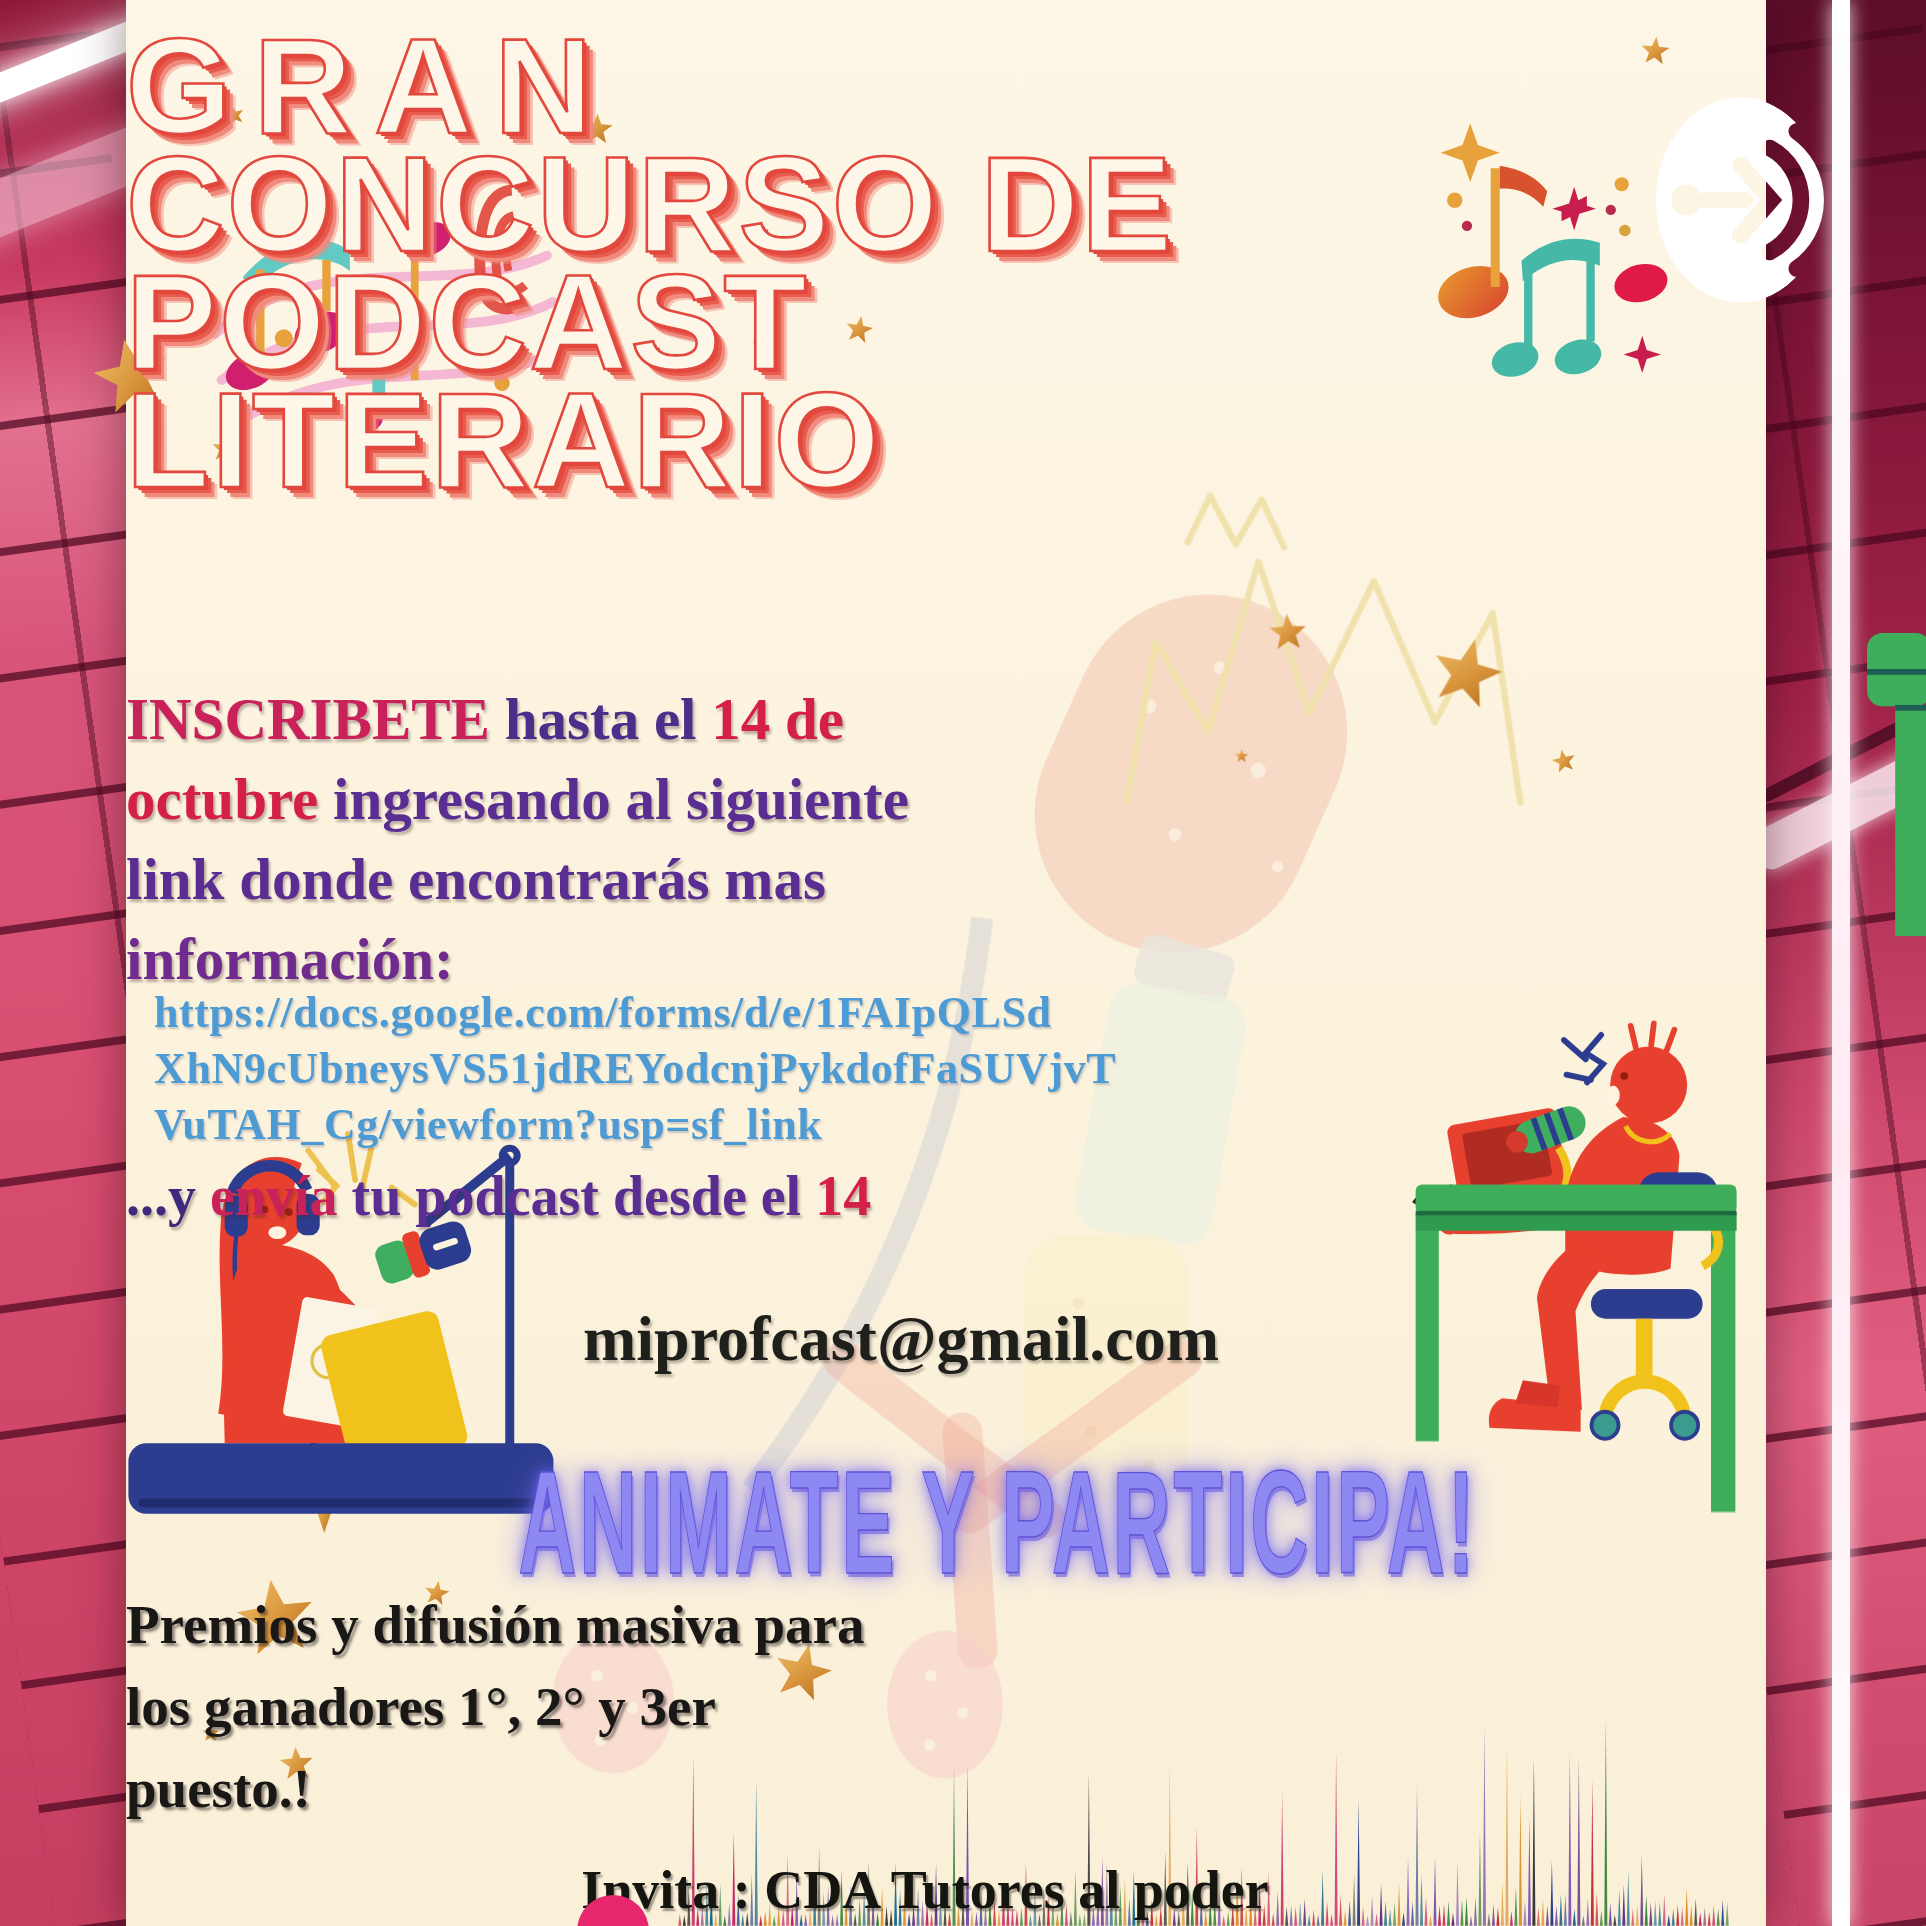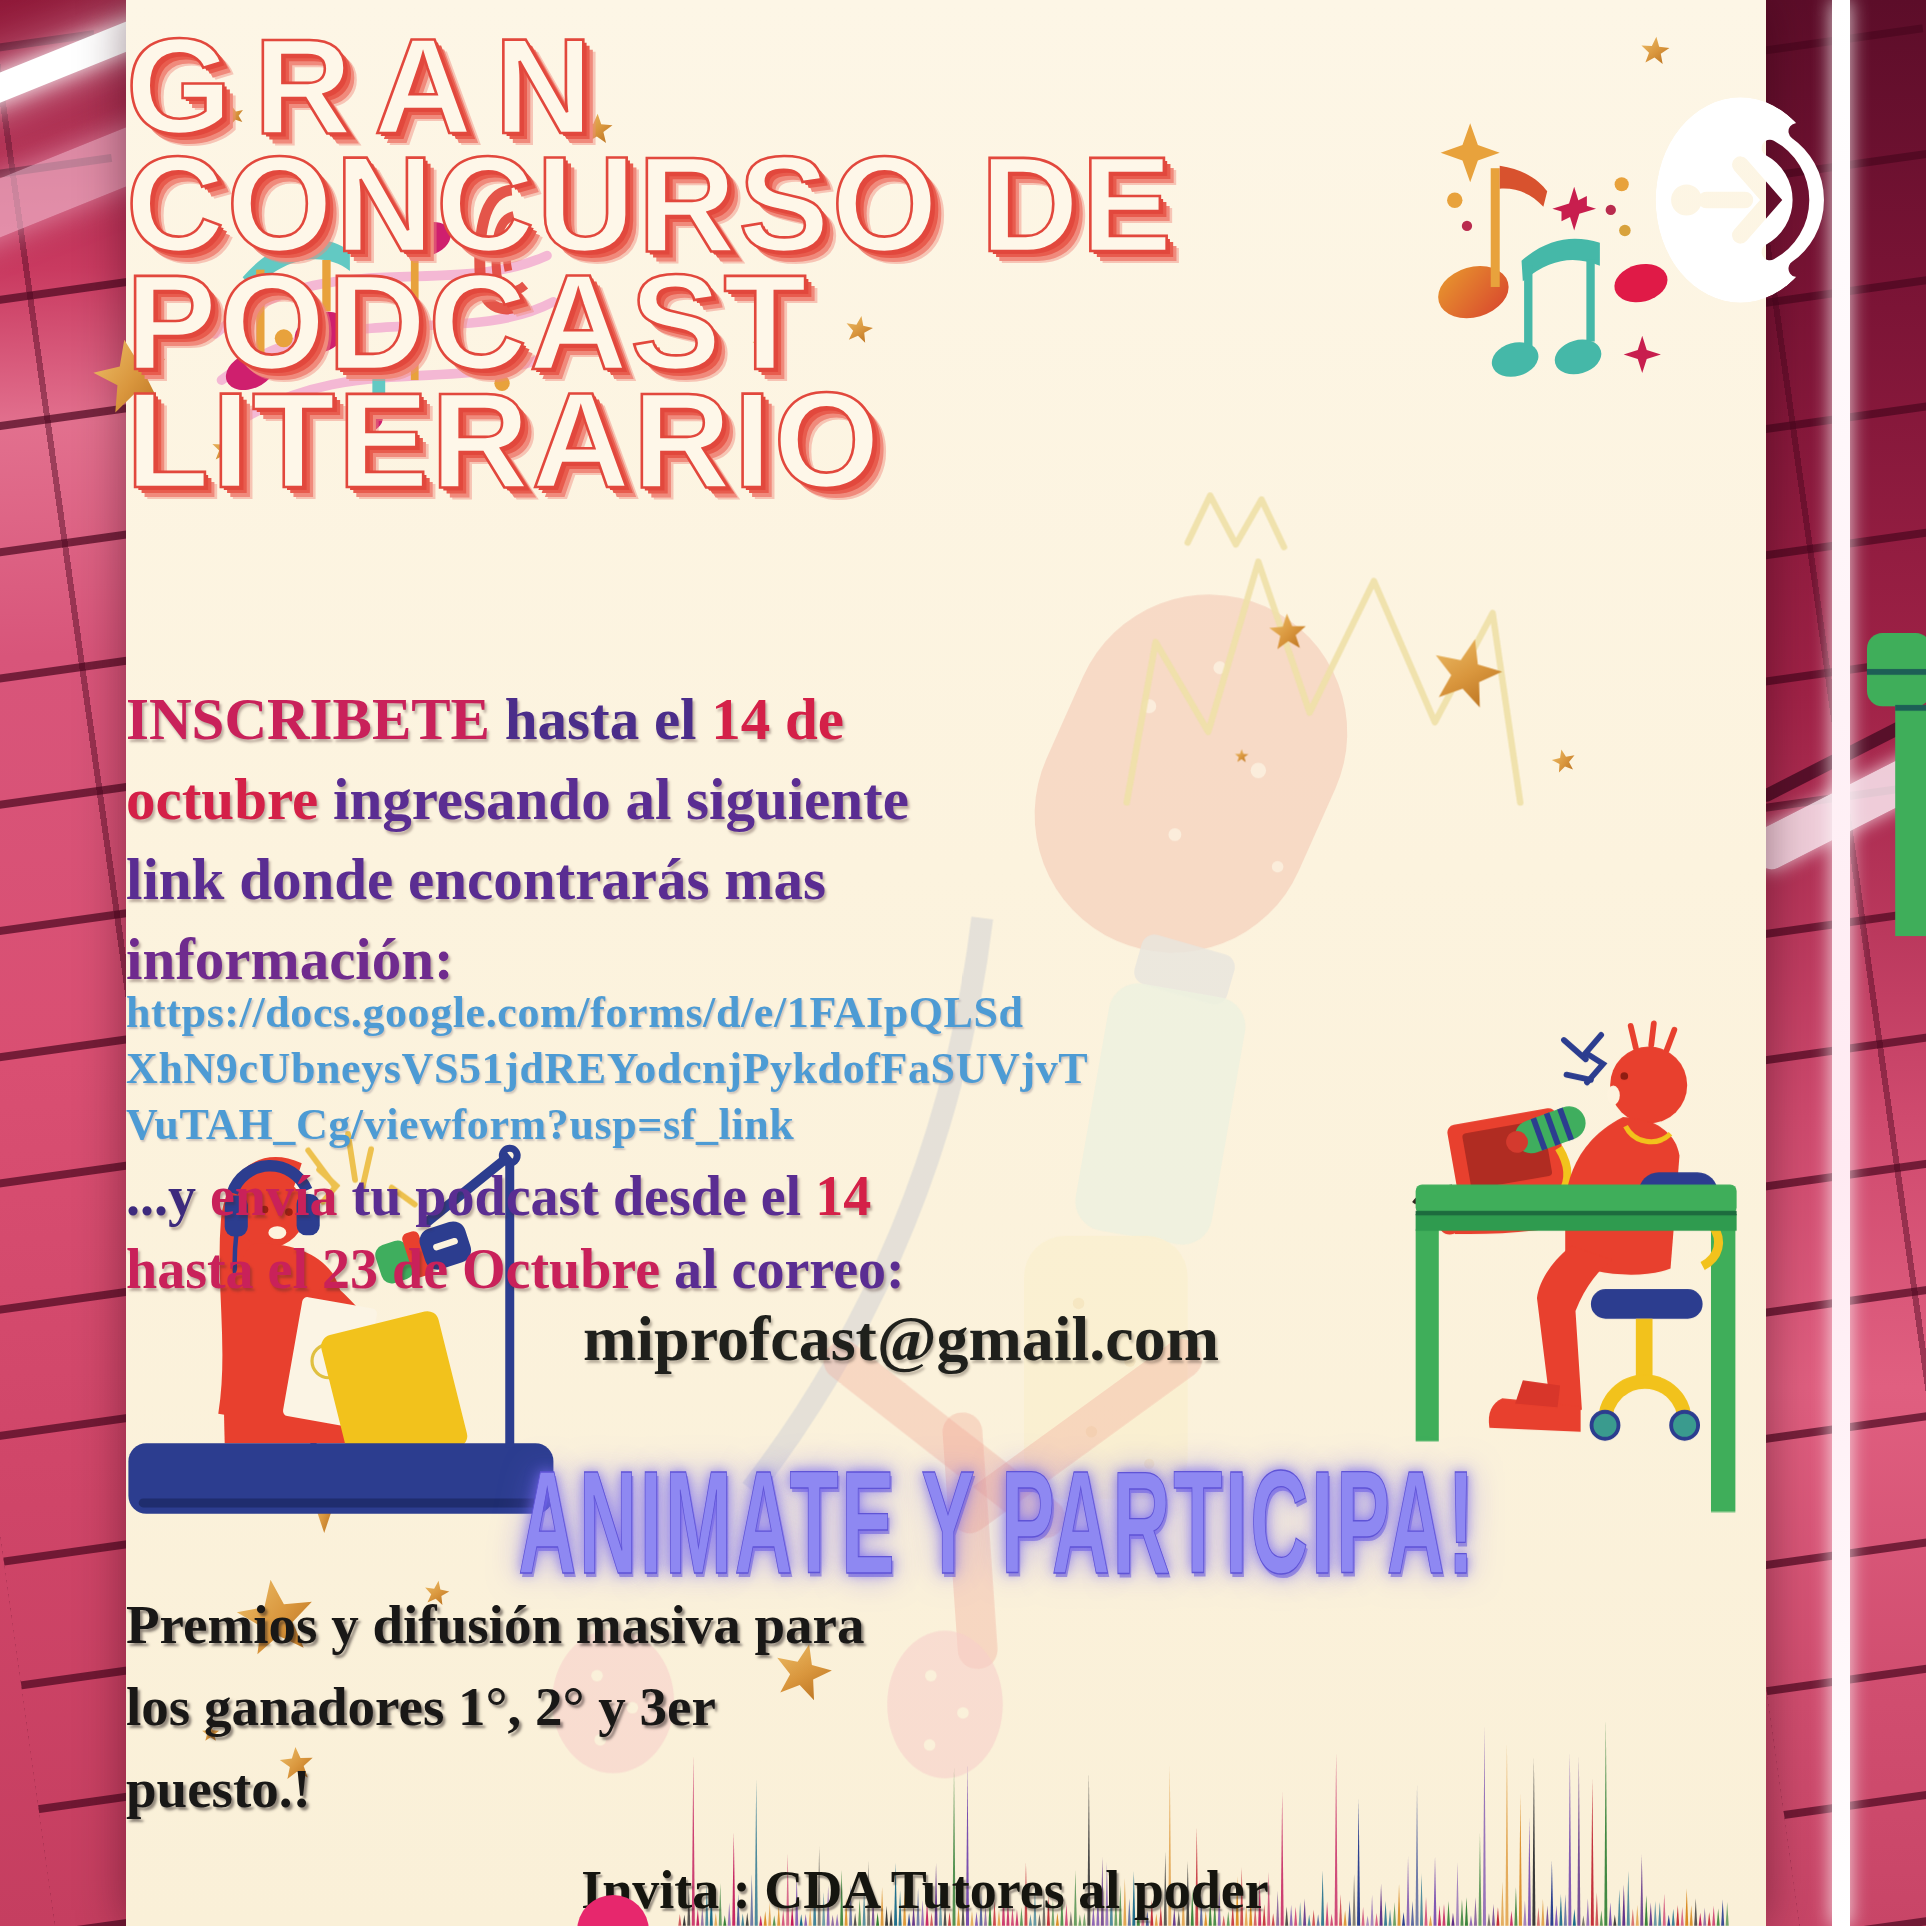--- a/index.html
+++ b/index.html
@@ -25,21 +25,21 @@
 
   
   .txt{position:absolute;left:126px;width:1640px;text-align:left;padding-right:42px;box-sizing:border-box;z-index:2;}
   .title-block{top:27px;}
   .title-line{font-family:"Liberation Sans",sans-serif;font-weight:bold;font-size:136px;line-height:118px;color:#fef7e9;letter-spacing:2.6px;-webkit-text-stroke:2.6px #e2483d;
     text-shadow:3.2px 3.2px 0 #e2483d,6.4px 6.4px 0 #e85c4e,9.6px 9.6px 0 #f08a7c,12.2px 12.2px 0 rgba(240,138,124,.45);}
   .t-wide{letter-spacing:22px;}
   .serif-line{font-weight:bold;font-size:59px;line-height:80px;text-shadow:1.9px 2.6px 2.6px rgba(70,40,40,.35);}
   .intro-block{top:679px;}
   .link-block{top:985px;}
-  .link-line{font-weight:bold;font-size:44px;line-height:56px;color:#4d9bd4;letter-spacing:0.6px;text-shadow:1.3px 1.9px 1.9px rgba(70,60,90,.25);}
+  .link-line{font-weight:bold;font-size:44px;line-height:56px;color:#4d9bd4;letter-spacing:0.6px;text-shadow:1.3px 1.9px 1.9px rgba(70,60,90,.25);margin-left:28px;}
   .send-block{top:1160px;}
   .send-line{font-weight:bold;font-size:56px;line-height:73px;text-shadow:1.9px 2.6px 2.6px rgba(70,40,40,.35);}
   .email-line{position:absolute;left:126px;width:1592px;top:1302px;text-align:center;padding-right:42px;box-sizing:border-box;font-weight:bold;font-size:64px;color:#1f201c;text-shadow:1.9px 2.6px 2.6px rgba(60,50,40,.35);z-index:2;}
   .banner-wrap{top:1442px;height:162px;line-height:162px;white-space:nowrap;overflow:visible;}
   .banner-text{display:inline-block;font-family:"Liberation Sans",sans-serif;font-weight:bold;font-size:146px;letter-spacing:5.1px;color:#8e88f2;transform:scaleX(.55);transform-origin:center;
     -webkit-text-stroke:1.3px #5f54d6;text-shadow:0 0 16.7px rgba(118,104,240,.95),0 0 45px rgba(118,104,240,.65),3.2px 3.9px 0 rgba(92,80,210,.55);}
   .prizes-block{top:1584px;}
   .prize-line{font-weight:bold;font-size:55px;line-height:82px;color:#191817;text-shadow:2.6px 3.2px 2.6px rgba(40,30,30,.5);}
   .invite-line{position:absolute;left:126px;width:1640px;top:1859px;text-align:center;padding-right:42px;box-sizing:border-box;font-weight:bold;font-size:54px;color:#15150f;text-shadow:1.9px 2.6px 1.9px rgba(40,30,30,.45);z-index:2;}
 
@@ -294,21 +294,20 @@
   </div>
 
   <div class="txt link-block">
     <div class="link-line">https://docs.google.com/forms/d/e/1FAIpQLSd</div>
     <div class="link-line">XhN9cUbneysVS51jdREYodcnjPykdofFaSUVjvT</div>
     <div class="link-line">VuTAH_Cg/viewform?usp=sf_link</div>
   </div>
 
   <div class="txt send-block">
     <div class="send-line"><span style="color: rgb(61, 42, 125);">...y </span><span style="color: rgb(201, 33, 90);">envía </span><span style="color: rgb(90, 45, 146);">tu podcast desde el </span><span style="color: rgb(212, 32, 72);">14</span></div>
-    <div class="send-line"><span style="color: rgb(201, 33, 90);">hasta el  23 de Octubre </span><span style="color: rgb(90, 45, 146);"> al correo:</span></div>
   </div>
   <div class="email-line">miprofcast@gmail.com</div>
 
   <div class="txt banner-wrap">
     <span class="banner-text">ANIMATE Y PARTICIPA!</span>
   </div>
 
   <div class="txt prizes-block">
     <div class="prize-line">Premios y difusión masiva para</div>
     <div class="prize-line">los ganadores 1°, 2° y 3er</div>

